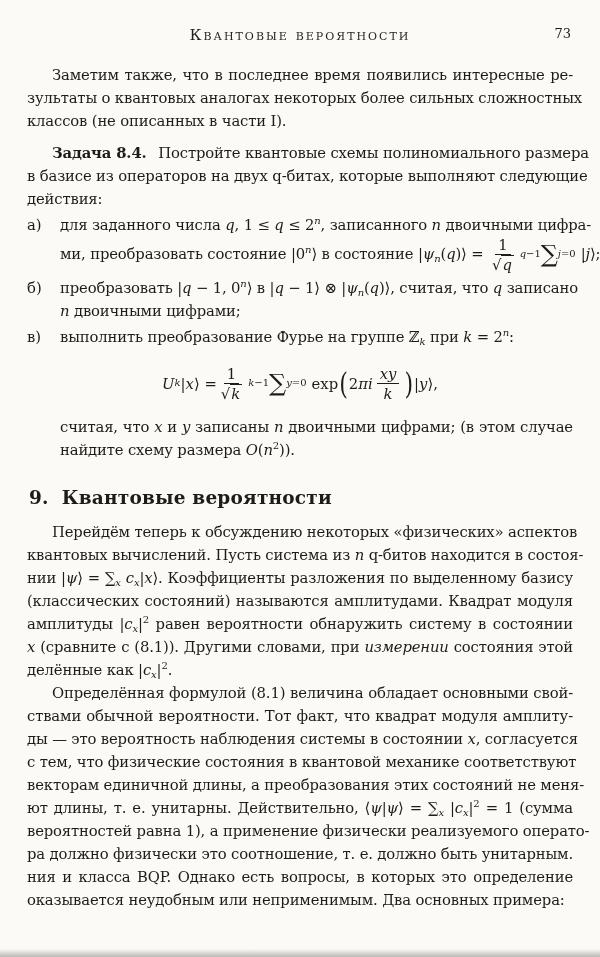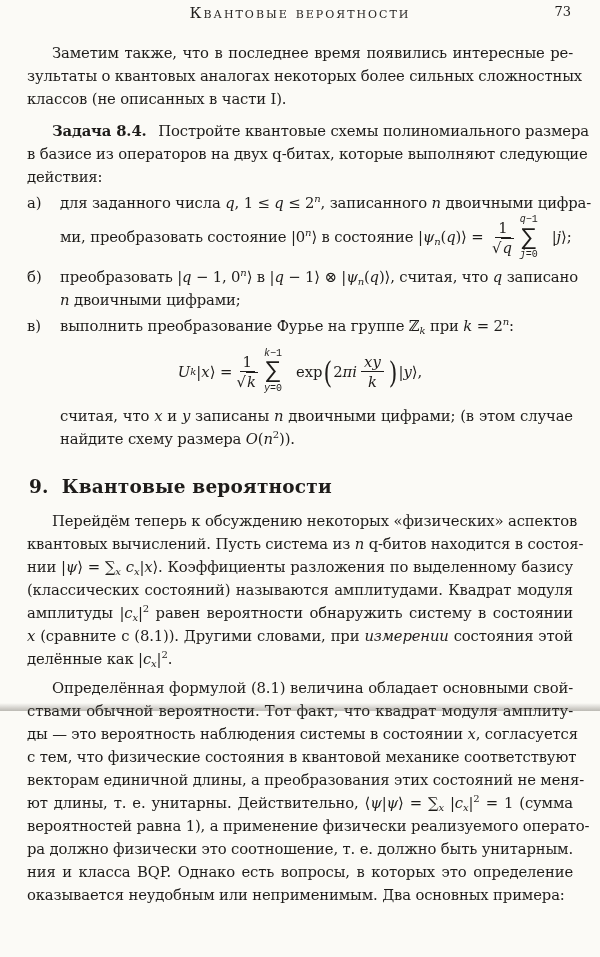--- a/index.html
+++ b/index.html
@@ -4,63 +4,63 @@
 <style>
   html,body{margin:0;padding:0;}
   body{
     width:600px;height:957px;overflow:hidden;position:relative;
     background:#fbfaf6;
     font-family:"DejaVu Serif","Liberation Serif",serif;
     color:#1e1c1a;
   }
   .page{
     position:relative;box-sizing:border-box;
-    width:600px;height:711px;
-    padding:4px 27px 0 27px;
+    width:600px;height:957px;
+    padding:26px 27px 0 27px;
     font-size:14.8px;
   }
   
   .running-head{position:relative;height:22px;text-align:center;margin-bottom:15px;}
   .rh-title{
     font-variant:small-caps;letter-spacing:2px;font-size:15.5px;color:#211f1d;
   }
   .rh-page{position:absolute;right:2px;top:0;font-size:13px;}
   
   .line{
     line-height:23px;
     letter-spacing:-0.15px;
     text-align:justify;
     -moz-text-align-last:justify;
     text-align-last:justify;
     white-space:nowrap;
   }
   .line.last{text-align-last:left;-moz-text-align-last:left;}
   .para{margin:0;}
-  .para.indent .line.first{padding-left:25px;margin-top:6px;}
+  .para.indent .line.first{padding-left:25px;}
   .task{margin-top:9px;}
   .item{display:flex;margin-top:3px;}
   .ilabel{flex:0 0 33px;line-height:23px;}
   .ibody{flex:1;min-width:0;}
   .cont{padding-left:33px;margin-top:1px;}
   
   .mi{font-style:italic;}
   .mb{font-weight:bold;}
   .msup{font-size:68%;vertical-align:0.55em;line-height:0;}
   .msub{font-size:68%;vertical-align:-0.3em;line-height:0;}
   .sqrt{white-space:nowrap;}
   .sqa{border-top:1.1px solid currentColor;padding:0 2px 0 1px;font-style:italic;}
   .frac{
     display:inline-flex;flex-direction:column;align-items:center;
     vertical-align:middle;margin:0 4px;line-height:1.15;
   }
   .fn{border-bottom:1.2px solid currentColor;padding:0 3px 1px 3px;}
   .fd{padding-top:1px;}
   .sum{
-    display:inline-flex;flex-direction:column;align-items:center;
-    vertical-align:middle;margin:0 14px 0 2px;line-height:1;font-family:Liberation Mono, monospace;
+    display:inline-flex;flex-direction:row;align-items:center;
+    vertical-align:middle;margin:0 5px 0 2px;line-height:1;
   }
   .sum .lim{font-size:10px;line-height:1.25;letter-spacing:0;}
   .sum .sig{font-size:24px;line-height:0.95;}
   .bigp{
     display:inline-block;font-size:150%;line-height:0;
     vertical-align:-0.12em;transform:scaleY(1.35);margin:0 1px;
   }
   
   .display-formula{
     display:flex;justify-content:center;align-items:center;

